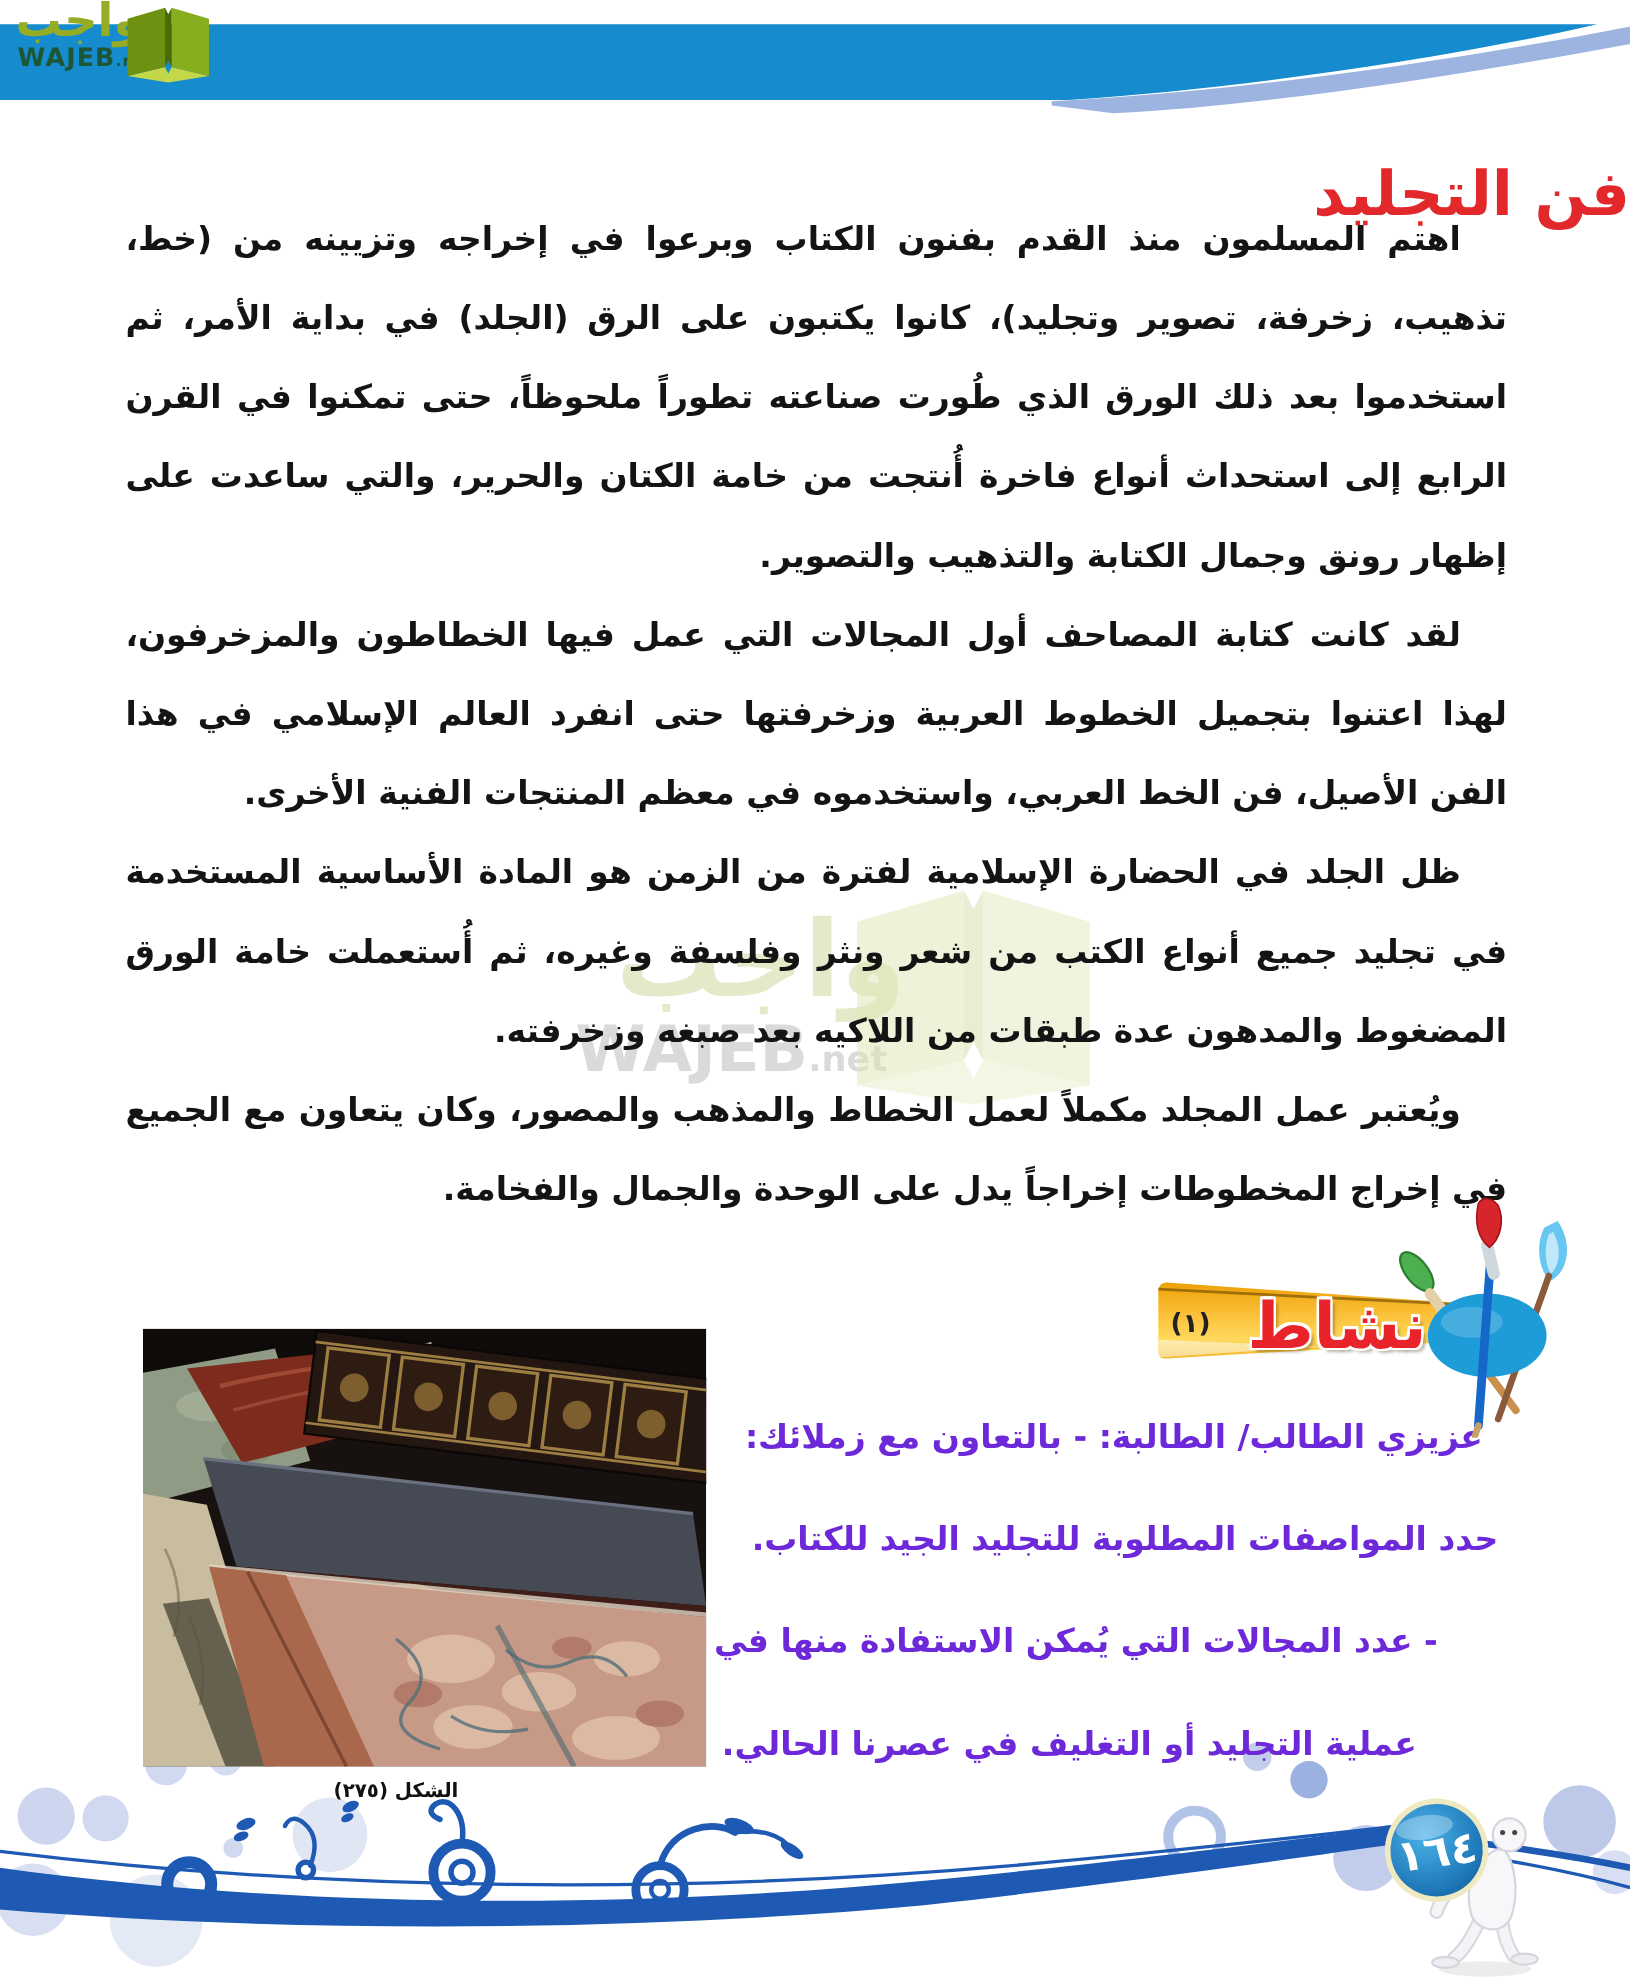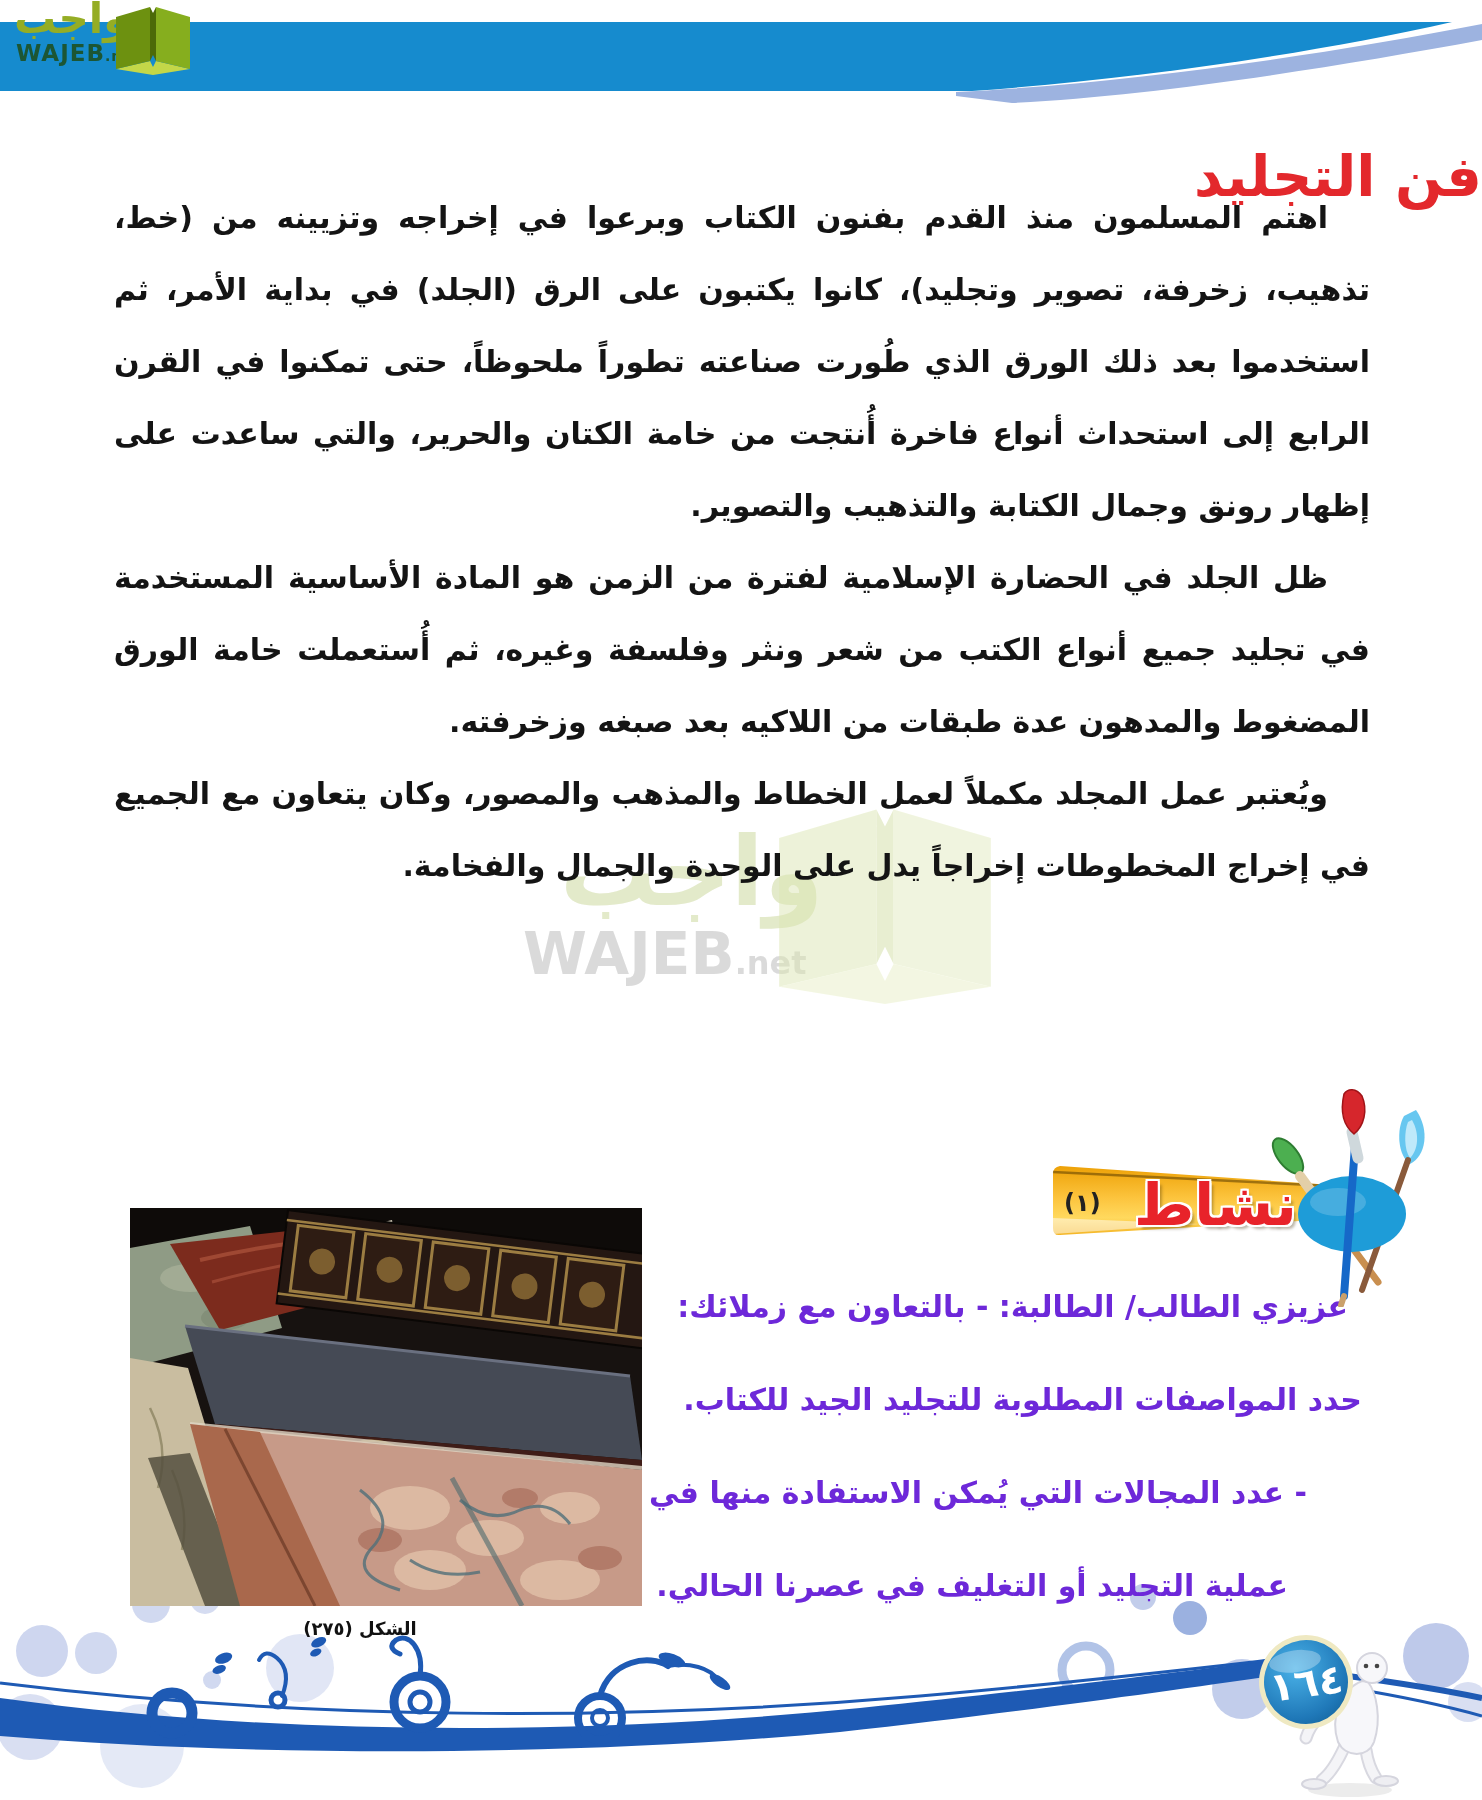--- a/index.html
+++ b/index.html
@@ -95,20 +95,21 @@
   <svg id="wm-book" width="260" height="206" viewBox="0 0 90 72">
     <path d="M8,66 L42,58 L45,64 L48,58 L82,66 L45,72 Z" fill="#e8efc6"></path>
     <path d="M8,14 L42,4 L42,58 L8,66 Z" fill="#dde7b4"></path>
     <path d="M82,14 L48,4 L48,58 L82,66 Z" fill="#e3ebc0"></path>
     <path d="M42,4 L45,10 L48,4 L48,58 L45,52 L42,58 Z" fill="#d2dea4"></path>
   </svg>
 </div>
 
 <div class="body-text abs">
   <p>اهتم المسلمون منذ القدم بفنون الكتاب وبرعوا في إخراجه وتزيينه من (خط، تذهيب، زخرفة، تصوير وتجليد)، كانوا يكتبون على الرق (الجلد) في بداية الأمر، ثم استخدموا بعد ذلك الورق الذي طُورت صناعته تطوراً ملحوظاً، حتى تمكنوا في القرن الرابع إلى استحداث أنواع فاخرة أُنتجت من خامة الكتان والحرير، والتي ساعدت على إظهار رونق وجمال الكتابة والتذهيب والتصوير.</p>
+  <p>لقد كانت كتابة المصاحف أول المجالات التي عمل فيها الخطاطون والمزخرفون، لهذا اعتنوا بتجميل الخطوط العربية وزخرفتها حتى انفرد العالم الإسلامي في هذا الفن الأصيل، فن الخط العربي، واستخدموه في معظم المنتجات الفنية الأخرى.</p>
   <p>ظل الجلد في الحضارة الإسلامية لفترة من الزمن هو المادة الأساسية المستخدمة في تجليد جميع أنواع الكتب من شعر ونثر وفلسفة وغيره، ثم أُستعملت خامة الورق المضغوط والمدهون عدة طبقات من اللاكيه بعد صبغه وزخرفته.</p>
   <p>ويُعتبر عمل المجلد مكملاً لعمل الخطاط والمذهب والمصور، وكان يتعاون مع الجميع في إخراج المخطوطات إخراجاً يدل على الوحدة والجمال والفخامة.</p>
 </div>
 
 <div class="activity-banner abs">
   <svg width="292" height="102" viewBox="0 0 292 102">
     <defs>
       <linearGradient id="bgold" x1="0" y1="0" x2="0" y2="1">
         <stop offset="0" stop-color="#eda106"></stop>
         <stop offset="0.45" stop-color="#fcc33c"></stop>

